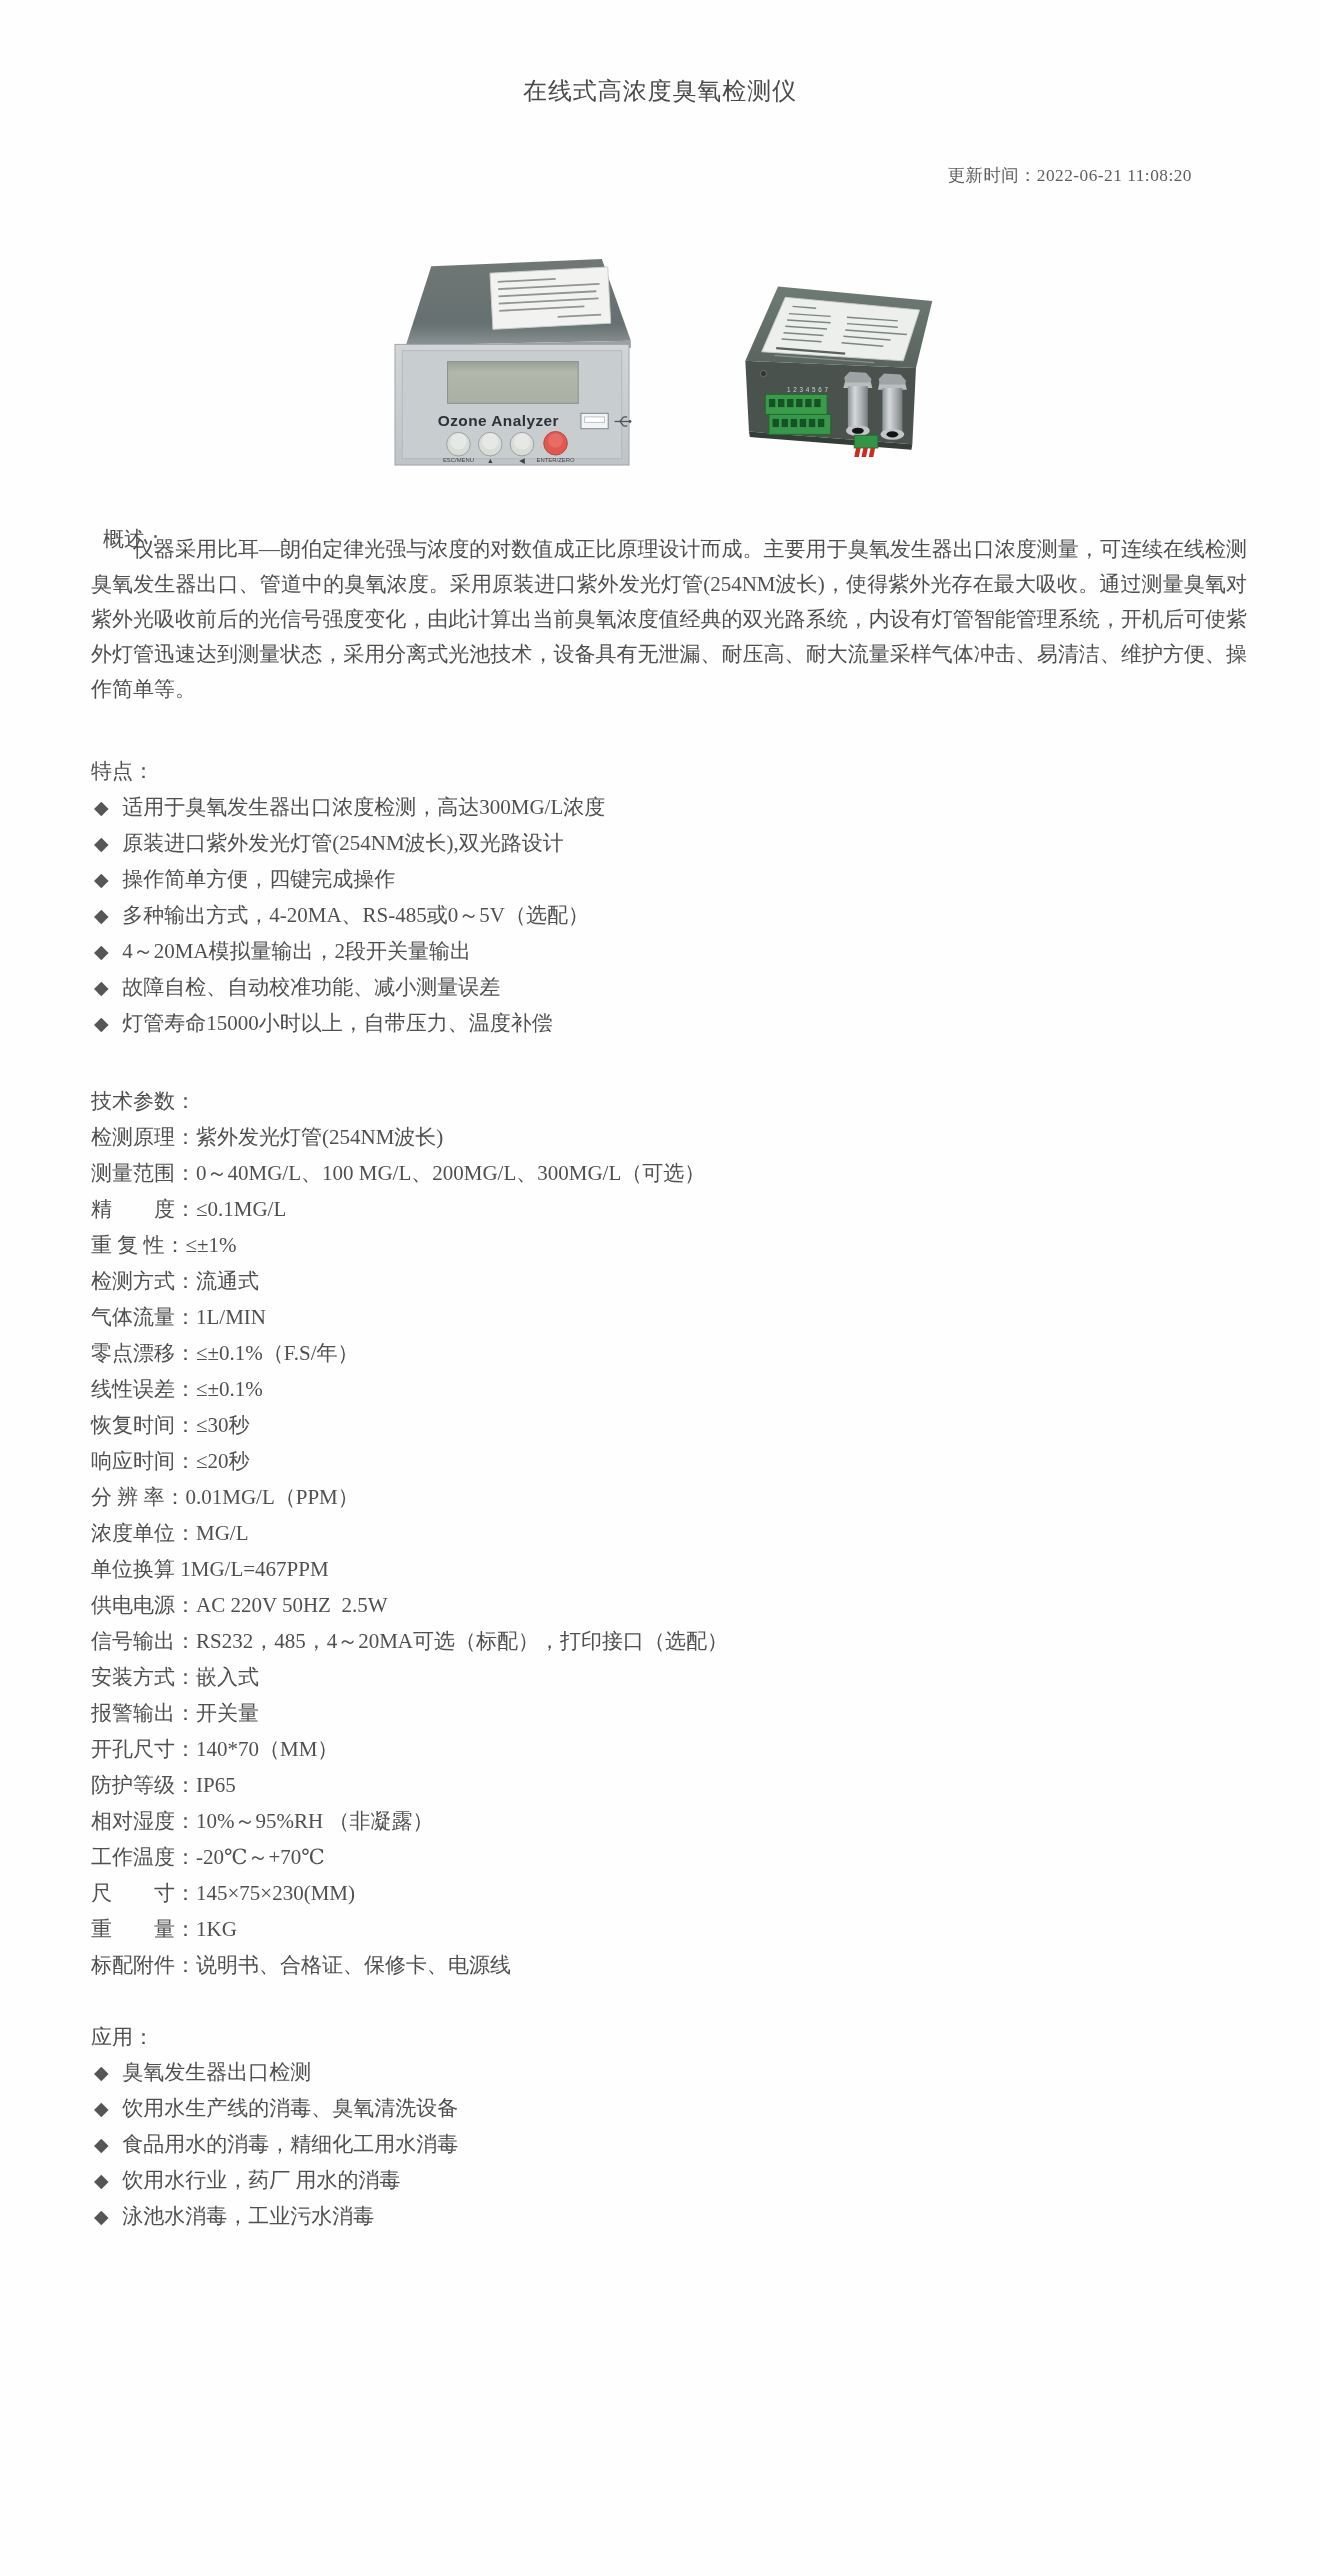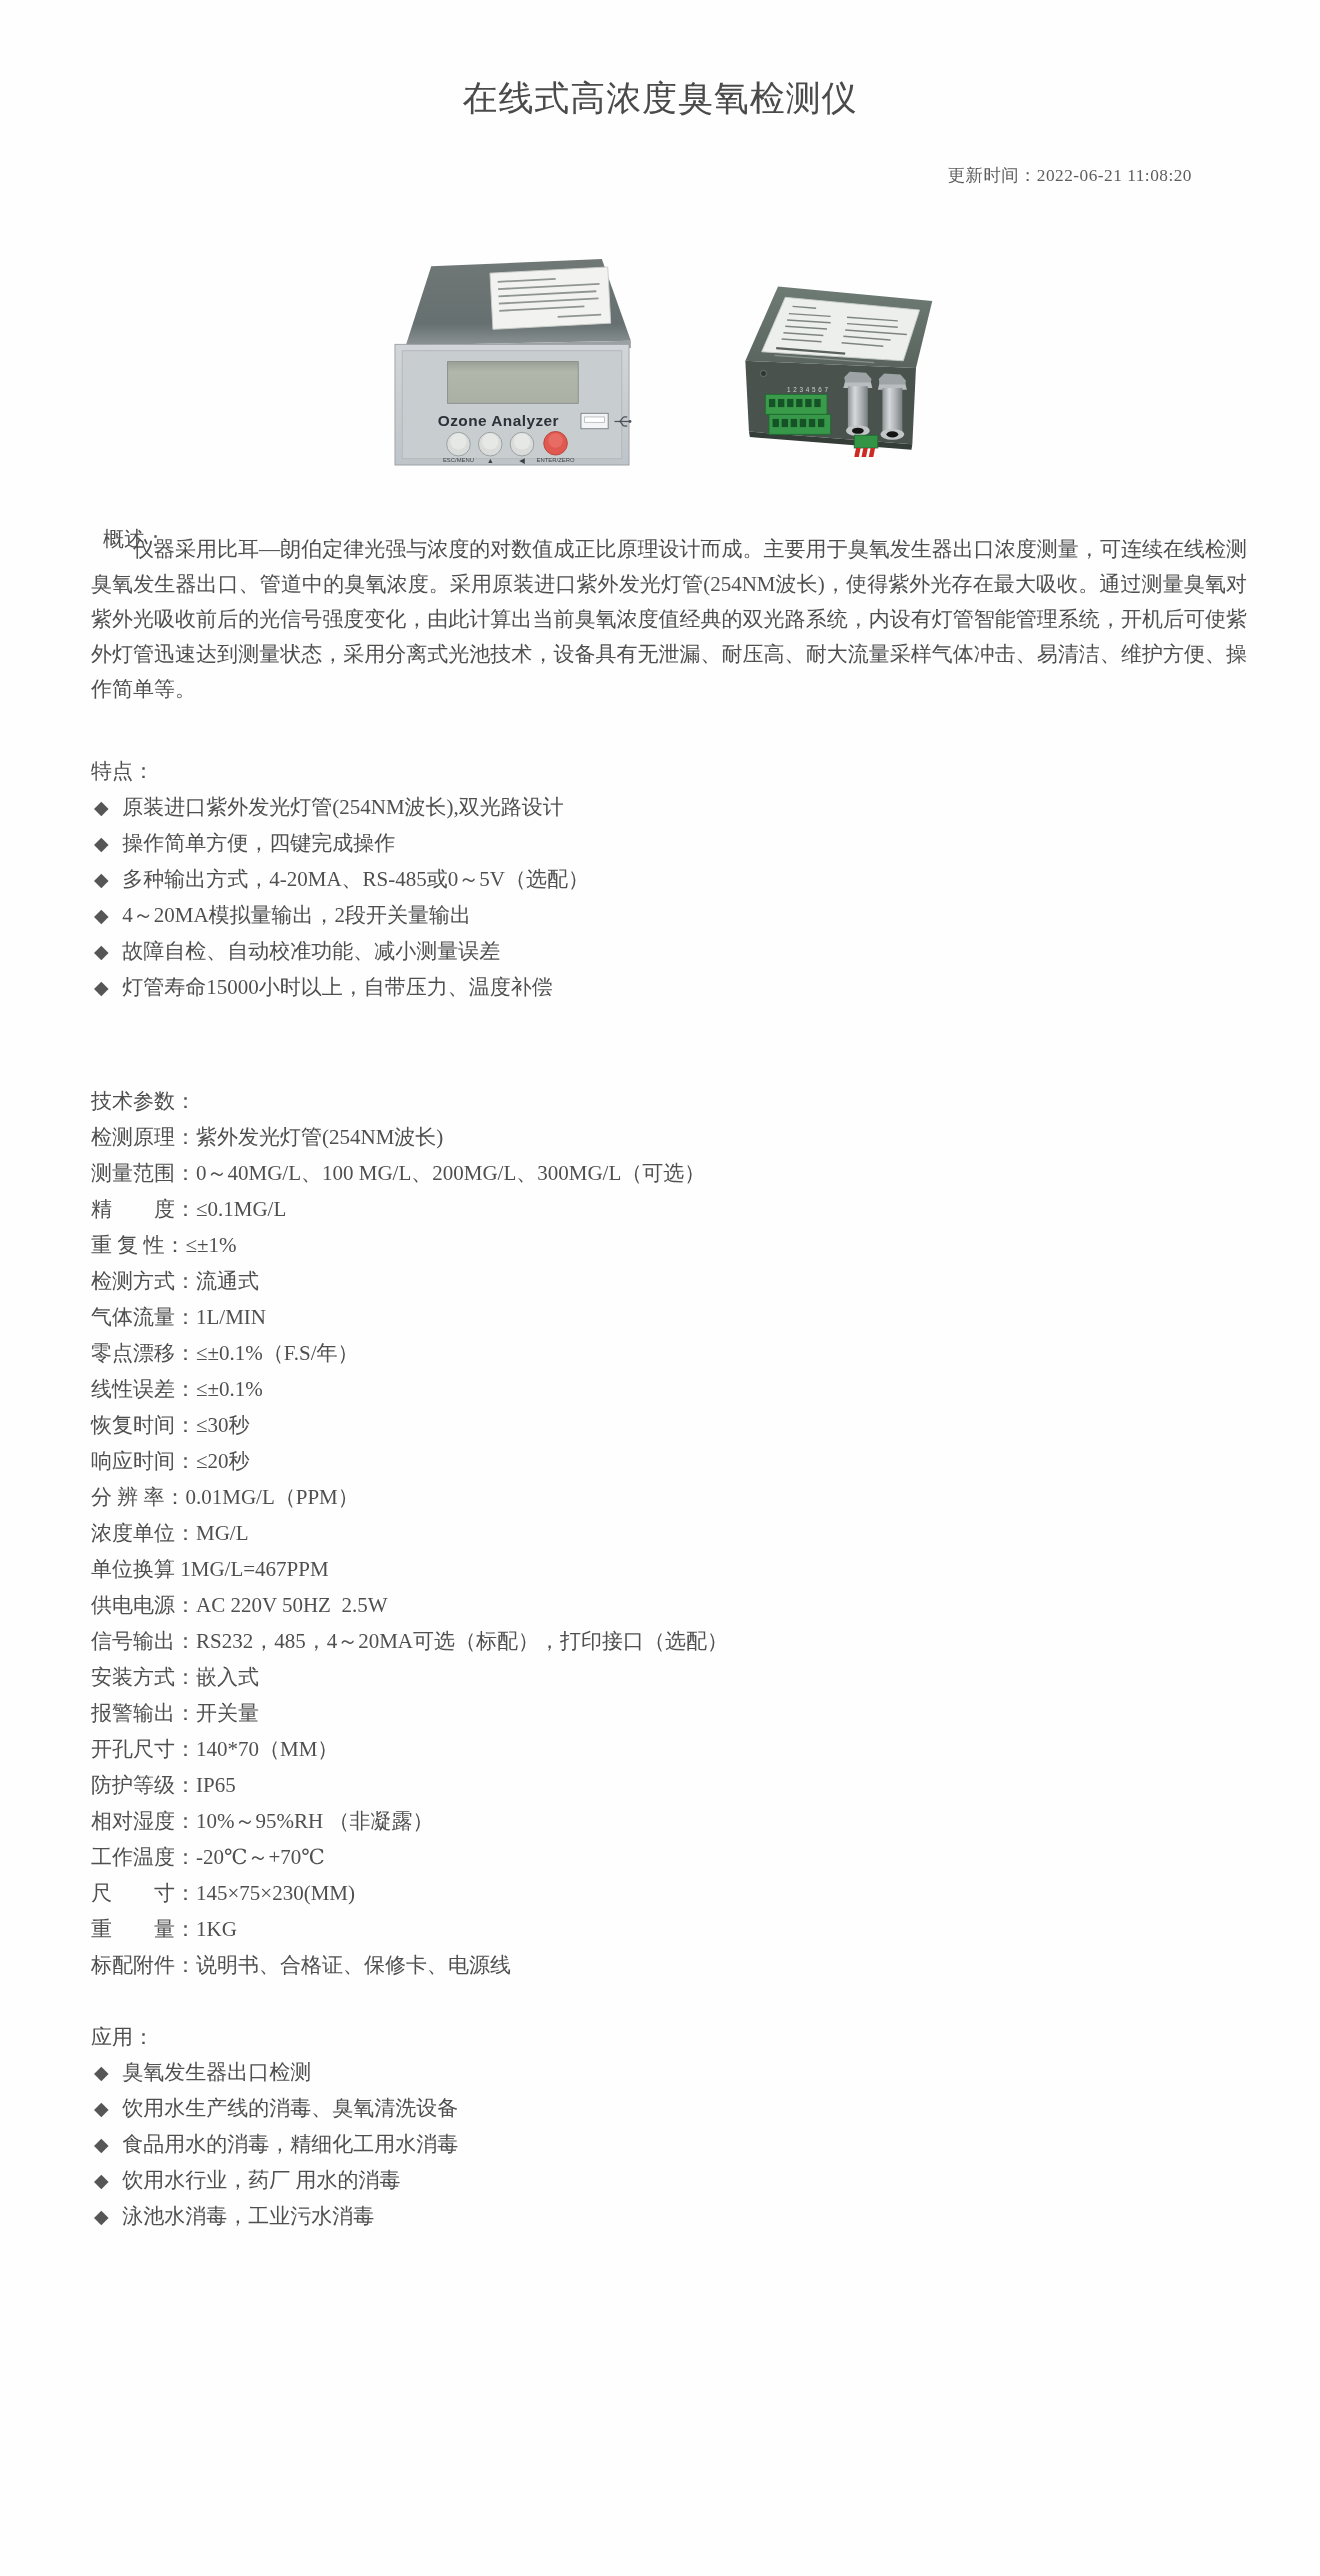--- a/index.html
+++ b/index.html
@@ -8,21 +8,21 @@
     width:1320px;height:2576px;
     background:#fffefe;
     font-family:"Liberation Serif","DejaVu Serif",serif;
     color:#4e4e4e;
     overflow:hidden;
   }
   .title{
     position:absolute;top:75px;left:0;width:100%;
     text-align:center;
     font-family:"Liberation Sans","DejaVu Sans",sans-serif;
-    font-size:35px;font-weight:500;color:#4a4a4a;
+    font-size:24px;font-weight:500;color:#4a4a4a;
     letter-spacing:0.9px;
   }
   .updated{
     position:absolute;top:163px;right:128px;
     font-size:17.3px;color:#5d5d5d;letter-spacing:0.5px;text-align:right;
   }
   .images-row{
     position:absolute;top:257px;left:0;width:100%;
     display:flex;justify-content:center;align-items:flex-end;gap:80px;
   }
@@ -233,20 +233,21 @@
         </g>
       </g>
     </svg>
   </div>
 
   <div class="sec-heading overview-h">概述：</div>
   <p class="overview-p">仪器采用比耳—朗伯定律光强与浓度的对数值成正比原理设计而成。主要用于臭氧发生器出口浓度测量，可连续在线检测臭氧发生器出口、管道中的臭氧浓度。采用原装进口紫外发光灯管(254NM波长)，使得紫外光存在最大吸收。通过测量臭氧对紫外光吸收前后的光信号强度变化，由此计算出当前臭氧浓度值经典的双光路系统，内设有灯管智能管理系统，开机后可使紫外灯管迅速达到测量状态，采用分离式光池技术，设备具有无泄漏、耐压高、耐大流量采样气体冲击、易清洁、维护方便、操作简单等。</p>
 
   <div class="sec-heading features-h">特点：</div>
   <ul class="plain features-list">
+      <li><span class="blt">◆</span><span>适用于臭氧发生器出口浓度检测，高达300MG/L浓度</span></li>
       <li><span class="blt">◆</span><span>原装进口紫外发光灯管(254NM波长),双光路设计</span></li>
       <li><span class="blt">◆</span><span>操作简单方便，四键完成操作</span></li>
       <li><span class="blt">◆</span><span>多种输出方式，4-20MA、RS-485或0～5V（选配）</span></li>
       <li><span class="blt">◆</span><span>4～20MA模拟量输出，2段开关量输出</span></li>
       <li><span class="blt">◆</span><span>故障自检、自动校准功能、减小测量误差</span></li>
       <li><span class="blt">◆</span><span>灯管寿命15000小时以上，自带压力、温度补偿</span></li>
     </ul>
 
   <div class="sec-heading specs-h">技术参数：</div>
   <ul class="plain specs-list">

